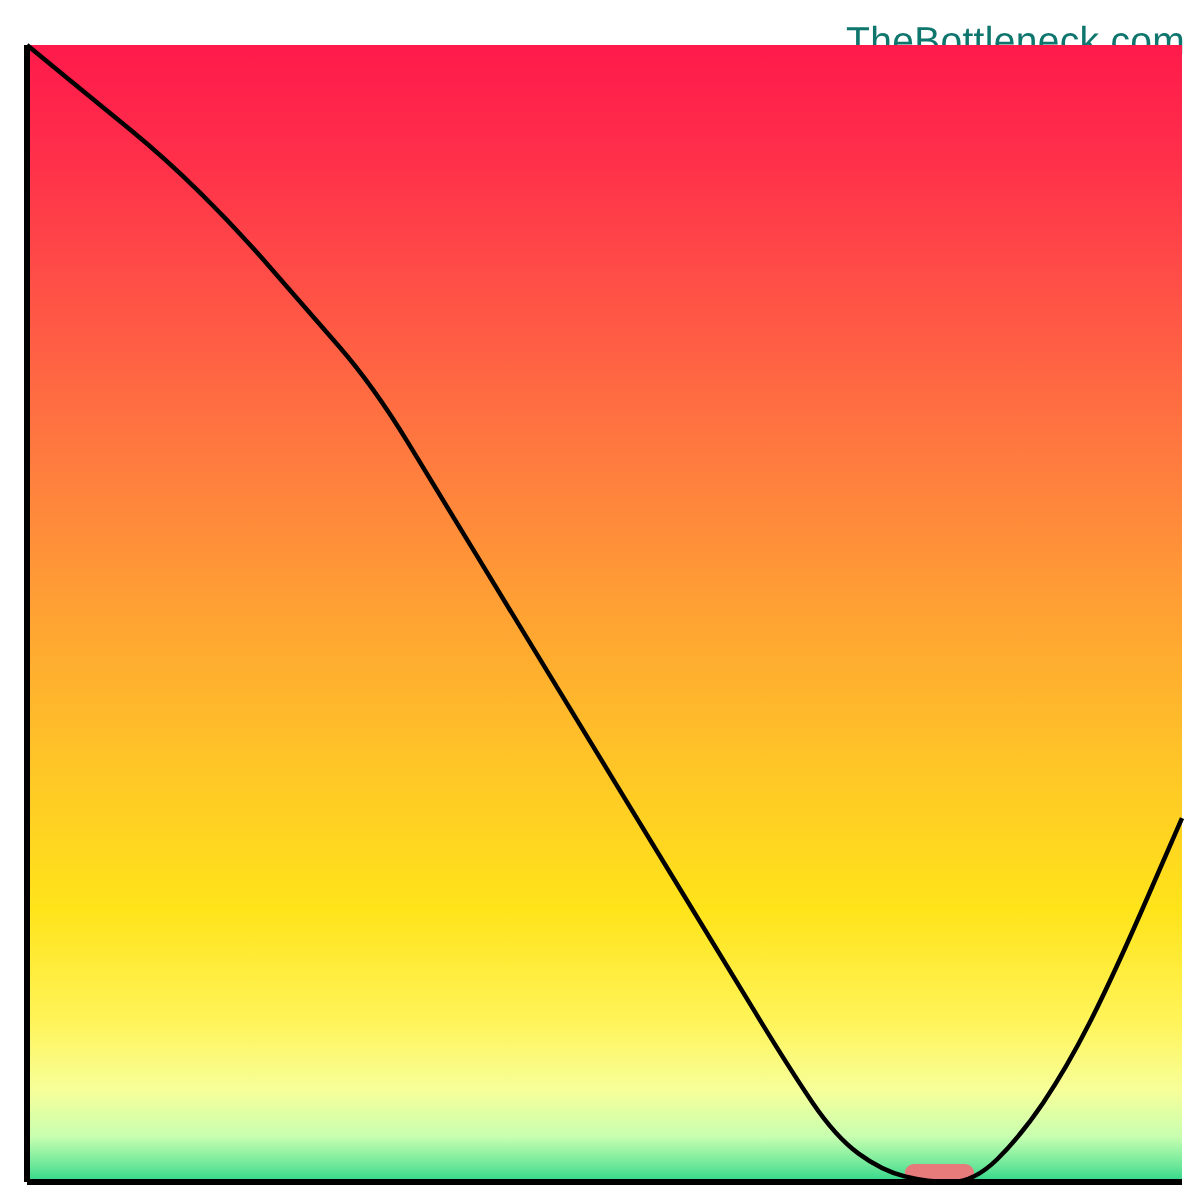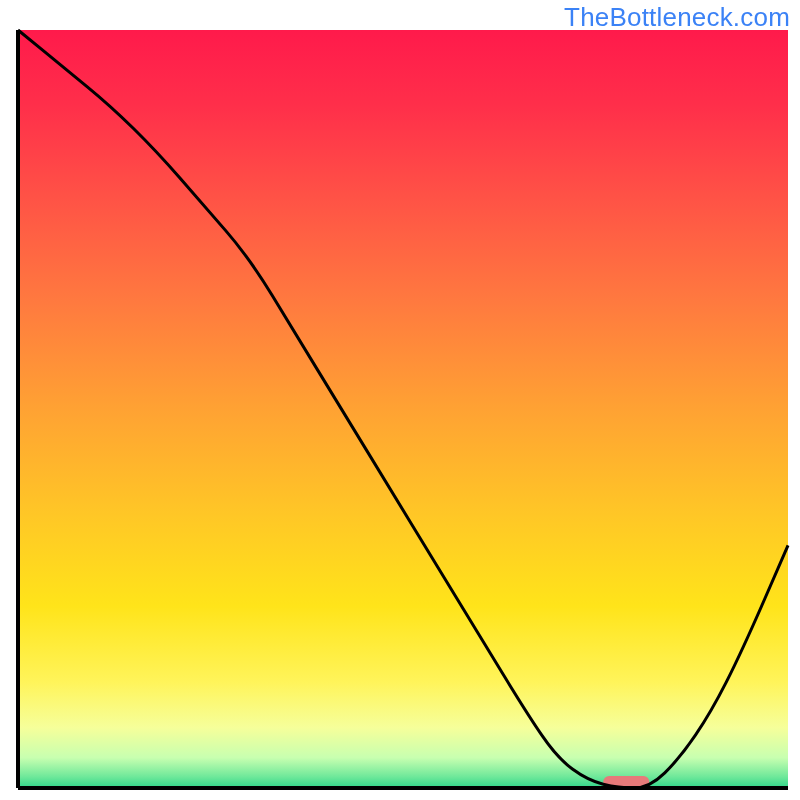--- a/index.html
+++ b/index.html
@@ -10,25 +10,25 @@
     background: #ffffff;
     font-family: Arial, Helvetica, sans-serif;
   }
   .frame {
     position: relative;
     width: 800px;
     height: 800px;
   }
   .watermark {
     position: absolute;
-    top: 2px;
+    top: 12px;
     right: 10px;
     font-size: 26px;
     font-weight: 500;
-    color: #3b82f6;
+    color: #0f766e;
     letter-spacing: 0.2px;
   }
   svg.plot {
     position: absolute;
     left: 0;
     top: 0;
   }
 </style>
 </head>
 <body>

